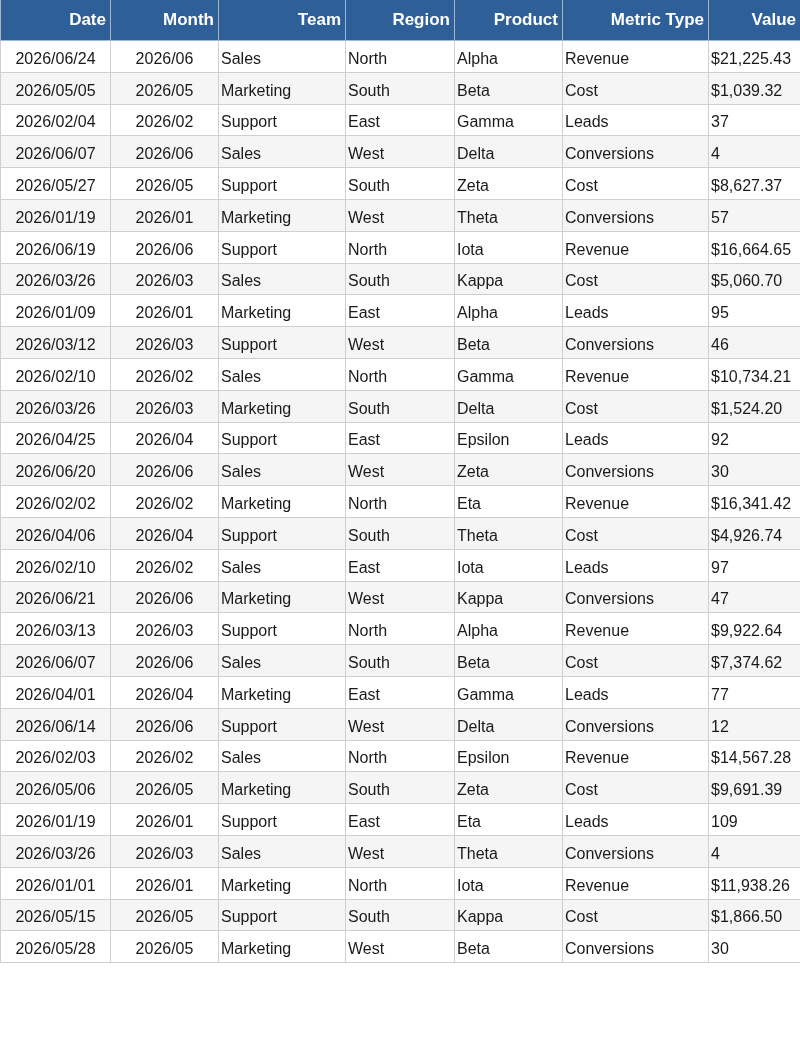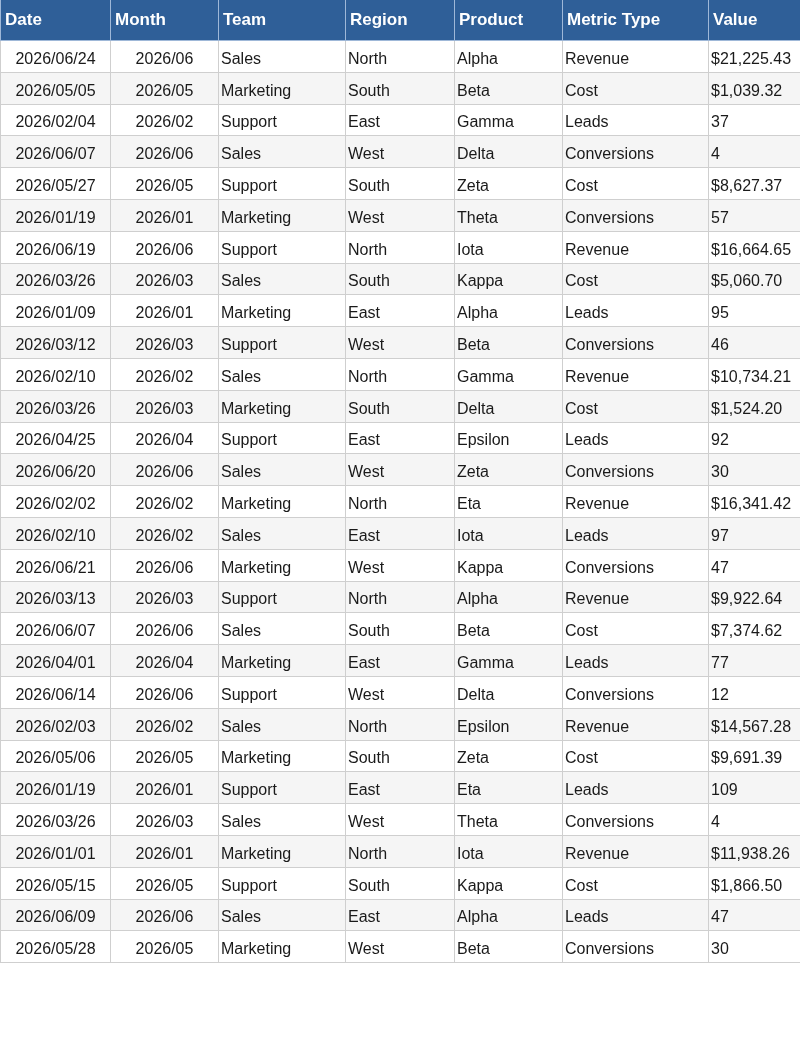--- a/index.html
+++ b/index.html
@@ -18,21 +18,21 @@
   table.sheet col.c-product { width: 108px; }
   table.sheet col.c-metric { width: 146px; }
   table.sheet col.c-value { width: 92px; }
   thead th {
     background: #2f5f98;
     color: #ffffff;
     font-weight: bold;
     font-size: 17px;
     height: 40px;
     padding: 0 4px;
-    text-align: left;
+    text-align: right;
     border: 1px solid #9fb8d8;
     border-top: none;
   }
   tbody td {
     height: 30.8px;
     padding: 0 2px;
     border: 1px solid #cfcfcf;
     white-space: nowrap;
     overflow: hidden;
     vertical-align: bottom;
@@ -198,20 +198,29 @@
       <tr>
         <td class="center">2026/02/02</td>
         <td class="center">2026/02</td>
         <td class="left">Marketing</td>
         <td class="left">North</td>
         <td class="left">Eta</td>
         <td class="left">Revenue</td>
         <td class="right">$16,341.42</td>
       </tr>
       <tr>
+        <td class="center">2026/04/06</td>
+        <td class="center">2026/04</td>
+        <td class="left">Support</td>
+        <td class="left">South</td>
+        <td class="left">Theta</td>
+        <td class="left">Cost</td>
+        <td class="right">$4,926.74</td>
+      </tr>
+      <tr>
         <td class="center">2026/02/10</td>
         <td class="center">2026/02</td>
         <td class="left">Sales</td>
         <td class="left">East</td>
         <td class="left">Iota</td>
         <td class="left">Leads</td>
         <td class="right">97</td>
       </tr>
       <tr>
         <td class="center">2026/06/21</td>
@@ -304,29 +313,20 @@
         <td class="right">$11,938.26</td>
       </tr>
       <tr>
         <td class="center">2026/05/15</td>
         <td class="center">2026/05</td>
         <td class="left">Support</td>
         <td class="left">South</td>
         <td class="left">Kappa</td>
         <td class="left">Cost</td>
         <td class="right">$1,866.50</td>
-      </tr>
-      <tr>
-        <td class="center">2026/06/09</td>
-        <td class="center">2026/06</td>
-        <td class="left">Sales</td>
-        <td class="left">East</td>
-        <td class="left">Alpha</td>
-        <td class="left">Leads</td>
-        <td class="right">47</td>
       </tr>
       <tr>
         <td class="center">2026/05/28</td>
         <td class="center">2026/05</td>
         <td class="left">Marketing</td>
         <td class="left">West</td>
         <td class="left">Beta</td>
         <td class="left">Conversions</td>
         <td class="right">30</td>
       </tr>

